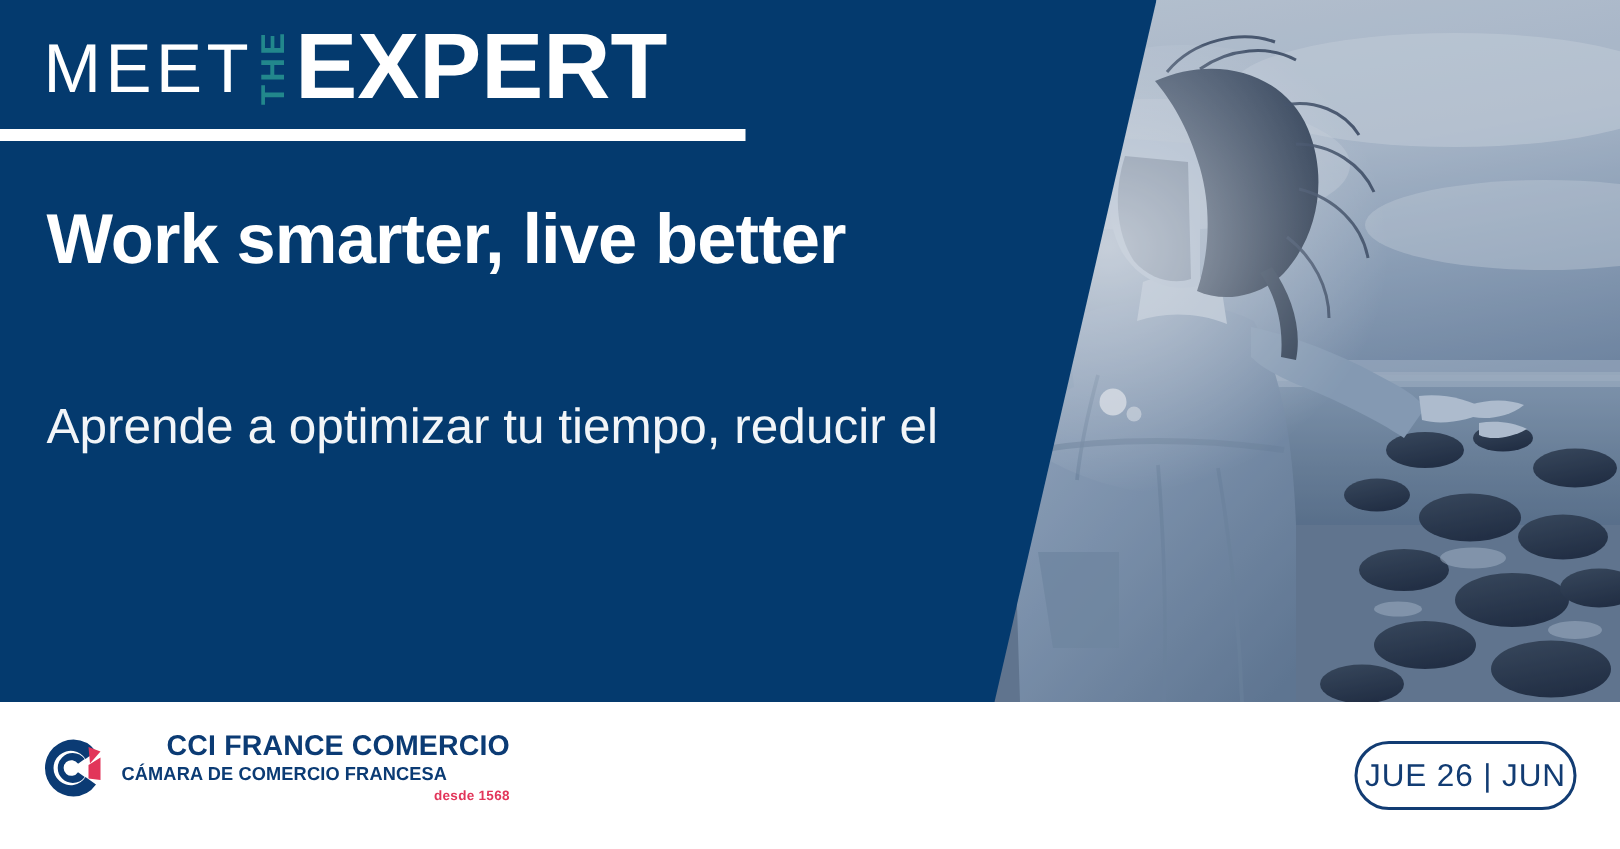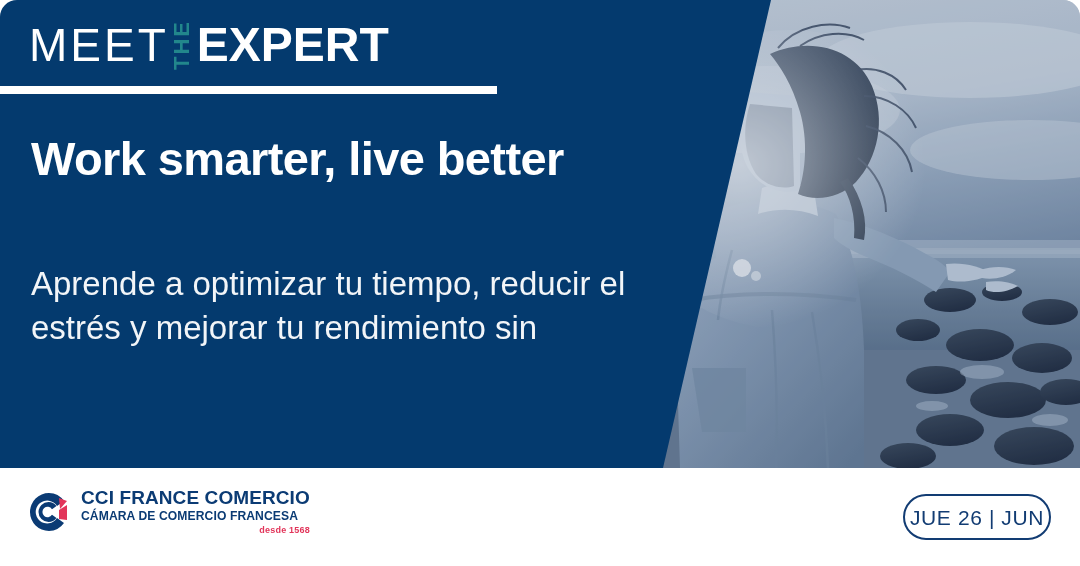--- a/index.html
+++ b/index.html
@@ -10,21 +10,20 @@
   body {
     font-family: "Liberation Sans", sans-serif;
   }
 
   #banner {
     position: relative;
     width: 1080px;
     height: 566px;
     overflow: hidden;
     background: #ffffff;
-    border-radius: 17px;
   }
 
   
   .photo-band {
     position: absolute;
     left: 0;
     top: 0;
     width: 1080px;
     height: 468px;
     overflow: hidden;
@@ -82,21 +81,21 @@
     transform: translate(-50%, -50%) rotate(-90deg);
     transform-origin: center center;
     font-size: 22px;
     font-weight: 700;
     letter-spacing: 2px;
     color: #22878c;
     line-height: 1;
     white-space: nowrap;
   }
   .kicker .expert {
-    font-size: 48px;
+    font-size: 62px;
     font-weight: 700;
     letter-spacing: 0px;
     color: #ffffff;
     line-height: 1;
   }
 
   .header-rule {
     position: absolute;
     left: 0;
     top: 86px;
@@ -156,21 +155,21 @@
   .logo-mark svg { display: block; width: 46px; height: 46px; }
   .logo-text { position: relative; }
   .logo-line1 {
     font-size: 19px;
     font-weight: 700;
     color: #0b3b74;
     letter-spacing: 0.1px;
     line-height: 1.05;
     white-space: nowrap;
   }
-  .logo-line1 .cci { color: #0b3b74; }
+  .logo-line1 .cci { color: #0b3b74; margin-left: 30px; }
   .logo-line2 {
     font-size: 12.5px;
     font-weight: 700;
     color: #0b3b74;
     letter-spacing: 0.1px;
     line-height: 1.15;
     margin-top: 1px;
     white-space: nowrap;
     transform: scaleX(0.97);
     transform-origin: left center;
@@ -343,21 +342,20 @@
     </span>
     <span class="expert">EXPERT</span>
   </div>
 
   <div class="header-rule"></div>
 
   <div class="headline">Work smarter, live better</div>
 
   <div class="body-copy">
     <div>Aprende a optimizar tu tiempo, reducir el</div>
-    <div>estrés y mejorar tu rendimiento sin</div>
   </div>
 
   <div class="footer"></div>
 
   <div class="logo">
     <div class="logo-mark">
       <svg viewBox="0 0 46 46" aria-hidden="true">
 
         <path d="M23 4 A19 19 0 1 0 23 42 A19 19 0 0 0 38 34 L 31 29 A11.5 11.5 0 1 1 31 17 L 38 12 A19 19 0 0 0 23 4 Z" fill="#0b3b74"></path>
 

